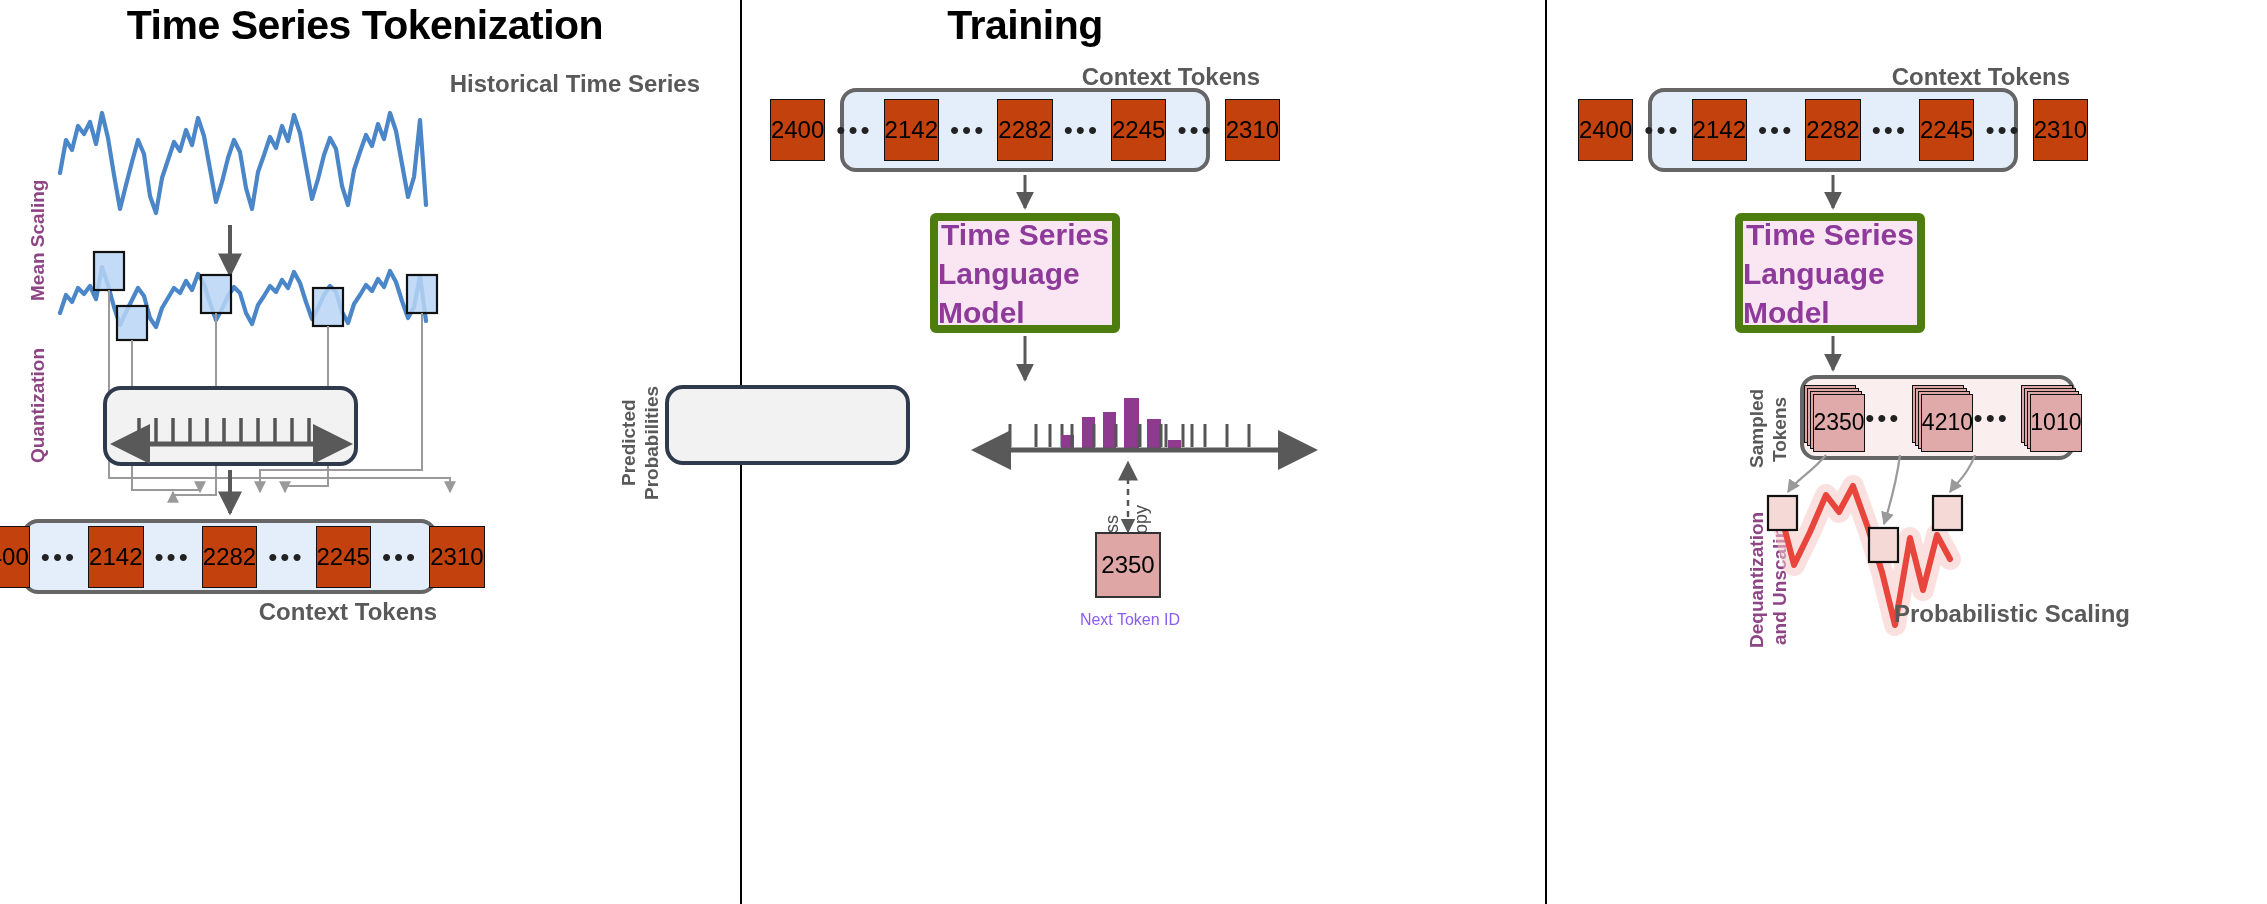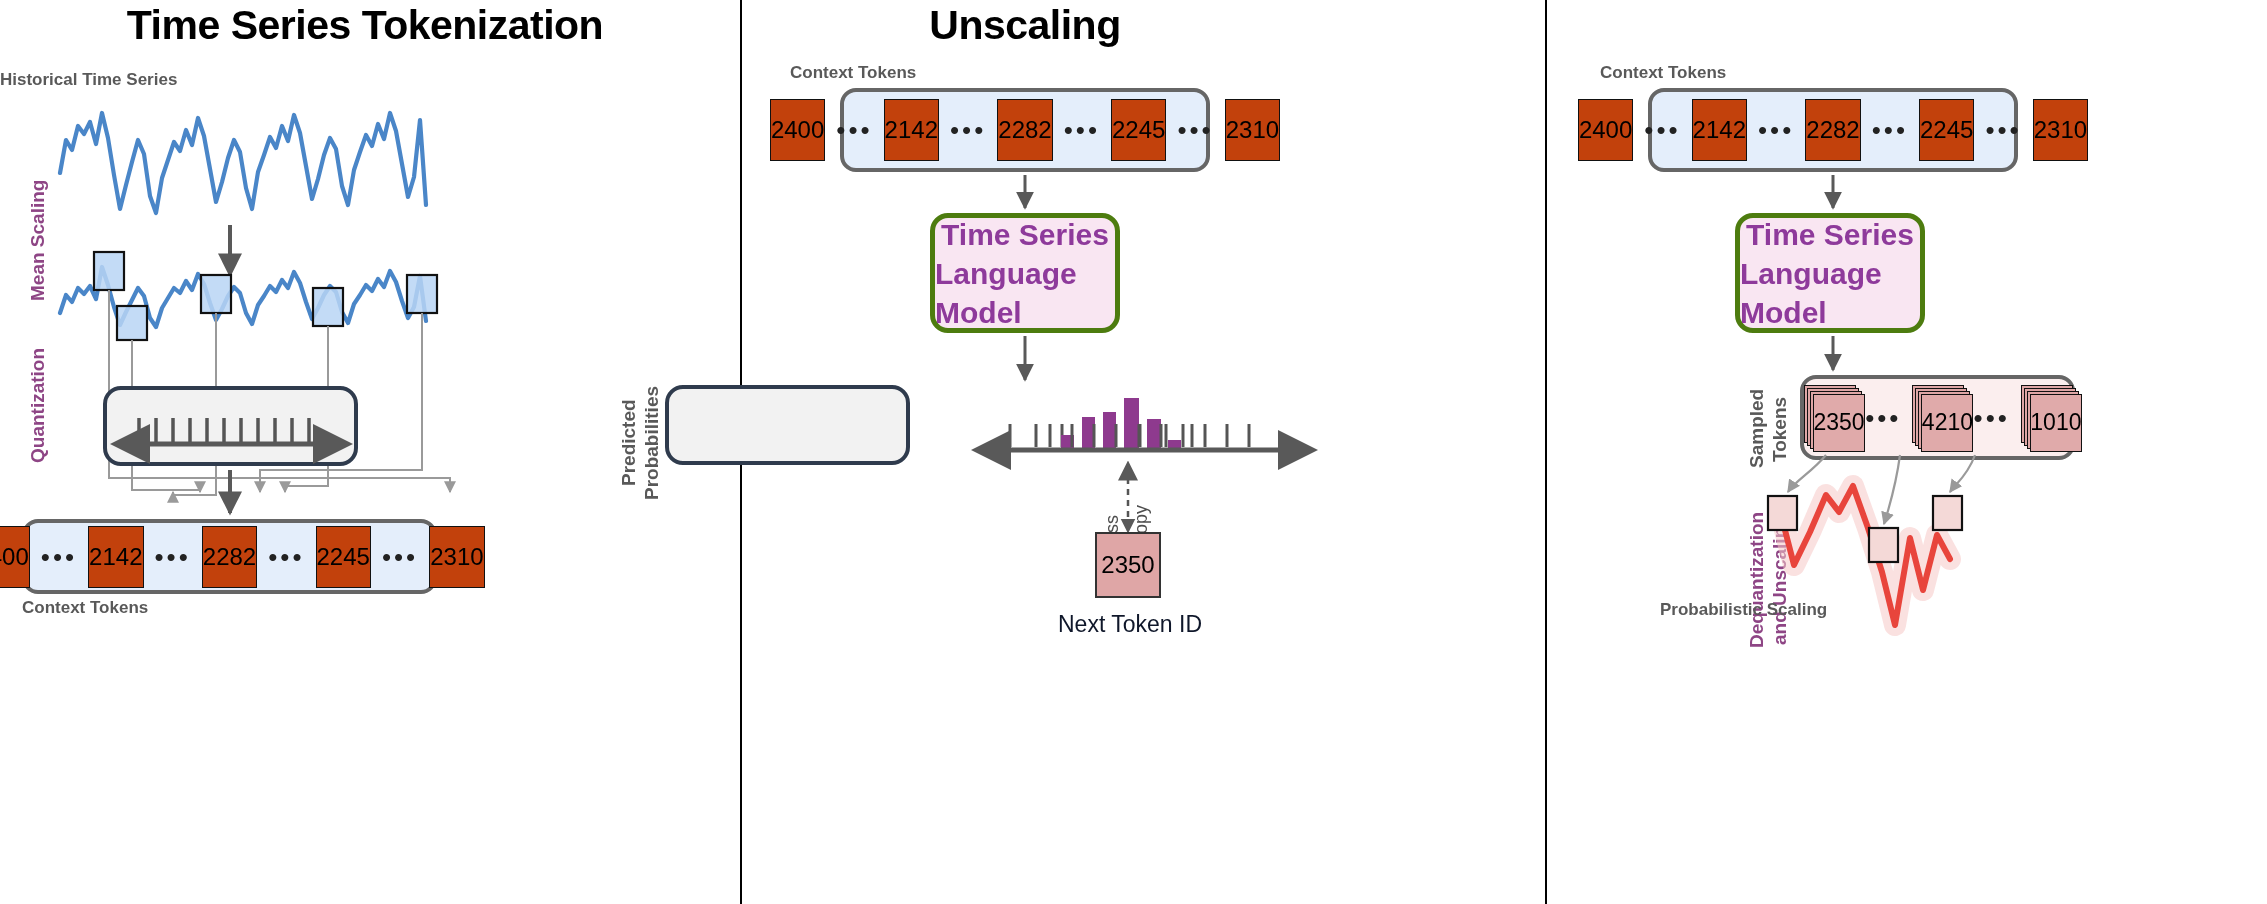--- a/index.html
+++ b/index.html
@@ -2,22 +2,22 @@
 <html><head>
 <meta charset="utf-8">
 <style>
   html,body{margin:0;padding:0;background:#ffffff;}
   body{width:2267px;height:904px;font-family:"Liberation Sans",sans-serif;overflow:hidden;}
   .stage{position:relative;width:2175px;height:904px;}
 
   .vline{position:absolute;top:0;width:2px;height:904px;background:#000;}
 
   .ptitle{position:absolute;font-weight:bold;font-size:41px;color:#000;text-align:center;letter-spacing:-0.5px;}
-  .sublabel{position:absolute;font-weight:bold;font-size:17px;color:#595959;text-align:left;}
-  .smalllabel{position:absolute;font-size:23px;color:#0f172a;text-align:center;}
+  .sublabel{position:absolute;font-weight:bold;font-size:24px;color:#595959;text-align:right;}
+  .smalllabel{position:absolute;font-size:16px;color:#8b5cf6;text-align:center;}
 
   .vlabel{position:absolute;font-weight:bold;font-size:19px;line-height:23px;writing-mode:vertical-rl;transform:rotate(180deg);text-align:center;}
   .vlabel.purple{color:#8E4585;}
   .vlabel.gray{color:#595959;}
 
   
   .rail{position:absolute;background:#e4eefb;border:4px solid #666;border-radius:16px;box-sizing:border-box;
         display:flex;align-items:center;justify-content:center;}
   .rail.sampled{background:#fbeeee;border-color:#666;}
   .tok{width:56px;height:62px;background:#c2410c;border:1.5px solid #111;box-sizing:border-box;
@@ -25,21 +25,21 @@
   .dots{font-size:26px;color:#222;letter-spacing:3px;padding:0 11px;line-height:10px;}
   .stack{position:relative;width:60px;height:66px;}
   .stack i{position:absolute;display:block;width:52px;height:58px;background:#dfa6a6;border:1.5px solid #111;box-sizing:border-box;}
   .stack i.s1{left:0;top:0;}
   .stack i.s2{left:3px;top:3px;}
   .stack i.s3{left:6px;top:6px;}
   .stack i.s4{left:9px;top:9px;background:#e0aaaa;display:flex;align-items:center;justify-content:center;
               font-style:normal;font-size:23px;color:#000;}
 
   
-  .modelbox{position:absolute;background:#f9e6f2;border:5px solid #4d7c0f;border-radius:18px;box-sizing:border-box;
+  .modelbox{position:absolute;background:#f9e6f2;border:8px solid #4d7c0f;border-radius:6px;box-sizing:border-box;
             display:flex;flex-direction:column;align-items:center;justify-content:center;
             color:#8E3A9B;font-weight:bold;font-size:30px;line-height:39px;}
 
   
   .graybox{position:absolute;background:#f2f2f2;border:4px solid #2f3b4d;border-radius:18px;box-sizing:border-box;}
 
   .nexttok{position:absolute;width:66px;height:66px;background:#dfa6a6;border:2px solid #333;box-sizing:border-box;
            display:flex;align-items:center;justify-content:center;font-size:24px;color:#000;}
   .cetext{position:absolute;font-size:18px;color:#4d4d4d;writing-mode:vertical-rl;transform:rotate(180deg);}
 
@@ -124,21 +124,21 @@
     <div class="tok" data-name="token-chip">2142</div>
     <span class="dots" data-name="ellipsis">•••</span>
     <div class="tok" data-name="token-chip">2282</div>
     <span class="dots" data-name="ellipsis">•••</span>
     <div class="tok" data-name="token-chip">2245</div>
     <span class="dots" data-name="ellipsis">•••</span>
     <div class="tok" data-name="token-chip">2310</div>
   </div>
   <div class="sublabel" data-name="context-tokens-caption-tokenization" style="left:22px;top:598px;width:415px;">Context Tokens</div>
 
-  <div class="ptitle" data-name="panel-title-training" style="left:790px;top:2px;width:470px;">Unscaling</div>
+  <div class="ptitle" data-name="panel-title-training" style="left:790px;top:2px;width:470px;">Training</div>
   <div class="sublabel" data-name="context-tokens-caption-training" style="left:790px;top:63px;width:470px;">Context Tokens</div>
 
   <div class="rail" data-name="context-tokens-rail-training" style="left:840px;top:88px;width:370px;height:84px;">
     <div class="tok" data-name="token-chip">2400</div>
     <span class="dots" data-name="ellipsis">•••</span>
     <div class="tok" data-name="token-chip">2142</div>
     <span class="dots" data-name="ellipsis">•••</span>
     <div class="tok" data-name="token-chip">2282</div>
     <span class="dots" data-name="ellipsis">•••</span>
     <div class="tok" data-name="token-chip">2245</div>

